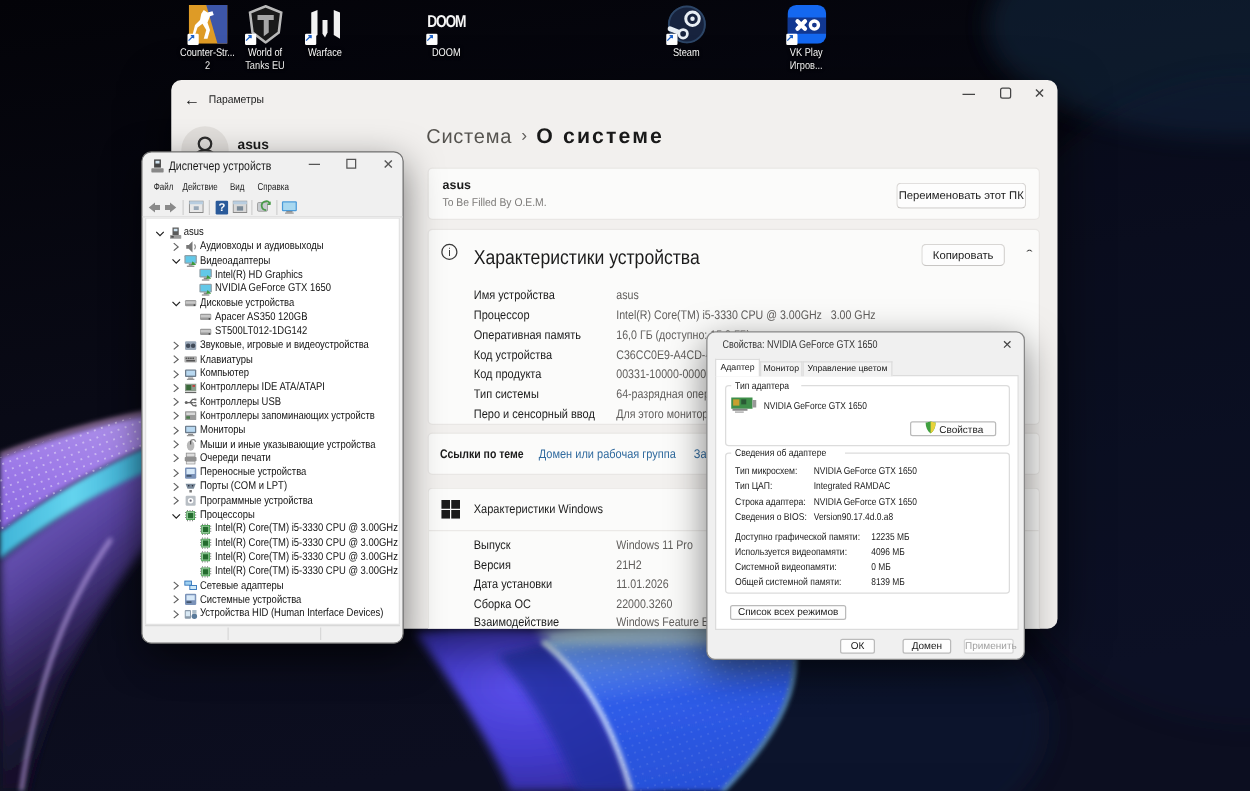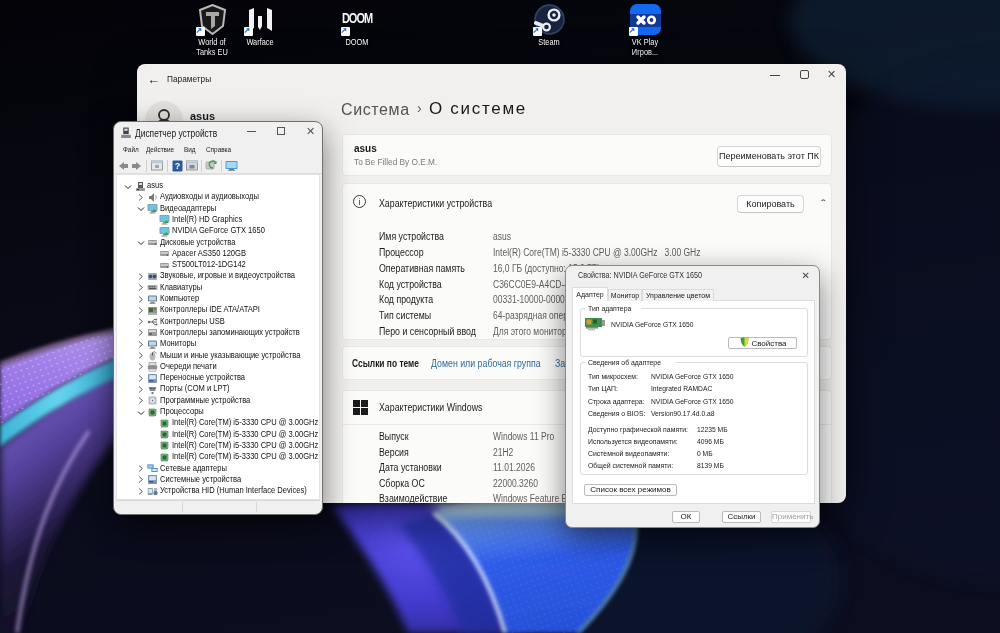--- a/index.html
+++ b/index.html
@@ -107,20 +107,31 @@
 
   <path d="M 437,512 C 500,500 570,498 633,507 C 645,550 615,595 578,633 L 506,633 C 488,580 465,540 433,514 Z" fill="url(#bluep)" filter="url(#b2)"></path>
   <path d="M 437,512 C 500,500 570,498 633,507 C 645,550 615,595 578,633 L 506,633 C 488,580 465,540 433,514 Z" fill="url(#dots)" opacity="0.22"></path>
 
   <path d="M 434,513 C 468,540 490,580 505,633" stroke="#eefafd" stroke-width="3" fill="none" opacity="1" filter="url(#b2)"></path>
   <path d="M 633,506 C 646,550 616,595 578,633" stroke="#8fd8f0" stroke-width="2.2" fill="none" opacity="0.9" filter="url(#b2)"></path>
   <path d="M 440,510 C 505,499 575,498 631,506" stroke="#b8e4f8" stroke-width="3.5" fill="none" opacity="0.8" filter="url(#b2)"></path>
   <ellipse cx="525" cy="507" rx="95" ry="9" fill="#cdeefb" opacity="0.75" filter="url(#b4)"></ellipse>
 </svg>
 
+<div class="dicon" style="left:128px">
+  <div class="ic">
+    <svg width="31" height="31" viewBox="0 0 31 31">
+          <rect width="31" height="31" fill="#de9b26"></rect>
+          <path d="M14,0 L31,0 L31,31 L23,31 Z" fill="#3d56a8"></path>
+          <path d="M12 4 l3 2 4 -1 1 3 -3 1 -2 5 2 6 -2 7 -3 0 2 -7 -3 -5 -4 3 -2 6 -2 0 2 -8 4 -4 1 -5 z" fill="#fff"></path>
+        </svg>
+    <div class="sc"></div>
+  </div>
+  <div class="lbl">Counter-Str...<br>2</div>
+</div>
 <div class="dicon" style="left:174px">
   <div class="ic">
     <svg width="31" height="31" viewBox="0 0 31 31">
           <path d="M15.5,1 L28,6 L26,22 L15.5,30 L5,22 L3,6 Z" fill="#1a1a1a" stroke="#b9b9b9" stroke-width="2"></path>
           <path d="M9,8 h13 v4 h-4 v10 l-4,3 v-13 h-5 z" fill="#a8a8a8"></path>
         </svg>
     <div class="sc"></div>
   </div>
   <div class="lbl">World of<br>Tanks EU</div>
 </div>
@@ -177,32 +188,32 @@
   <div class="abs" style="left:30px;top:10px;font-size:9px;color:#1a1a1a"><span class="sx92">Параметры</span></div>
   <div class="abs" style="left:8px;top:37px;width:38px;height:38px;border-radius:50%;background:#e2dfdc"></div>
   <svg class="abs" style="left:16px;top:43px" width="22" height="22" viewBox="0 0 22 22">
         <circle cx="11" cy="8" r="5" fill="none" stroke="#2d2d2d" stroke-width="1.8"></circle>
         <path d="M2,21 a9,8 0 0 1 18,0" fill="none" stroke="#2d2d2d" stroke-width="1.8"></path>
       </svg>
   <div class="abs" style="left:53px;top:46px;font-size:11px;font-weight:bold;color:#1a1a1a">asus</div>
 
   <div class="abs" style="left:204px;top:37px;font-size:16px;letter-spacing:0.6px;color:#55534f">Система</div>
   <div class="abs" style="left:280px;top:36px;font-size:14px;color:#5f5d5b">›</div>
-  <div class="abs" style="left:292px;top:35px;font-size:17px;letter-spacing:1.7px;font-weight:normal;color:#191919">О системе</div>
+  <div class="abs" style="left:292px;top:35px;font-size:17px;letter-spacing:1.7px;font-weight:bold;color:#191919">О системе</div>
 
   <div class="card" style="left:205px;top:70px;height:42px">
     <div class="abs" style="left:11px;top:8px;font-size:10px;font-weight:bold;color:#1b1b1b">asus</div>
     <div class="abs" style="left:11px;top:22px;font-size:9px;color:#7c7a78"><span class="sx92">To Be Filled By O.E.M.</span></div>
     <div class="btn" style="right:10px;top:11px;width:104px;height:21px;font-size:9px;white-space:nowrap">Переименовать этот ПК</div>
   </div>
 
   <div class="card" style="left:205px;top:119px;height:157px">
     <div class="abs" style="left:10px;top:11px;width:13px;height:13px;border:1.2px solid #3a3a3a;border-radius:50%"></div>
     <div class="abs" style="left:15.5px;top:13px;font-size:9px;color:#3a3a3a">i</div>
-    <div class="abs" style="left:36px;top:14px;font-size:10px;color:#1b1b1b"><span class="sx88">Характеристики устройства</span></div>
+    <div class="abs" style="left:36px;top:14px;font-size:16px;color:#1b1b1b"><span class="sx88">Характеристики устройства</span></div>
     <div class="btn" style="right:27px;top:11px;width:67px;height:18px;font-size:9px;line-height:16px">Копировать</div>
     <div class="abs" style="right:6px;top:14px;font-size:9px;color:#333;transform:scaleX(1.6)">ˆ</div>
     <div class="row" style="top:47px"><span class="rl">Имя устройства</span><span class="rv">asus</span></div>
     <div class="row" style="top:63px"><span class="rl">Процессор</span><span class="rv">Intel(R) Core(TM) i5-3330 CPU @ 3.00GHz&nbsp;&nbsp;&nbsp;3.00 GHz</span></div>
     <div class="row" style="top:79px"><span class="rl">Оперативная память</span><span class="rv">16,0 ГБ (доступно: 15,9 ГБ)</span></div>
     <div class="row" style="top:95px"><span class="rl">Код устройства</span><span class="rv">C36CC0E9-A4CD-4B52-B9E9</span></div>
     <div class="row" style="top:110px"><span class="rl">Код продукта</span><span class="rv">00331-10000-00001-AA999</span></div>
     <div class="row" style="top:126px"><span class="rl">Тип системы</span><span class="rv">64-разрядная операционная</span></div>
     <div class="row" style="top:142px"><span class="rl">Перо и сенсорный ввод</span><span class="rv">Для этого монитора недосту</span></div>
   </div>
@@ -668,17 +679,17 @@
   <div class="drow" style="top:118px"><span>Тип ЦАП:</span><span class="dv1">Integrated RAMDAC</span></div>
   <div class="drow" style="top:131px"><span>Строка адаптера:</span><span class="dv1">NVIDIA GeForce GTX 1650</span></div>
   <div class="drow" style="top:143px"><span>Сведения о BIOS:</span><span class="dv1">Version90.17.4d.0.a8</span></div>
   <div class="drow" style="top:159px"><span>Доступно графической памяти:</span><span class="dv2">12235 МБ</span></div>
   <div class="drow" style="top:171px"><span>Используется видеопамяти:</span><span class="dv2">4096 МБ</span></div>
   <div class="drow" style="top:183px"><span>Системной видеопамяти:</span><span class="dv2">0 МБ</span></div>
   <div class="drow" style="top:195px"><span>Общей системной памяти:</span><span class="dv2">8139 МБ</span></div>
   <div class="wbtn" style="left:18px;top:218px;width:93px;height:12px">Список всех режимов</div>
 
   <div class="wbtn" style="left:106px;top:245px;width:28px;height:12px">ОК</div>
-  <div class="wbtn" style="left:156px;top:245px;width:39px;height:12px">Ссылки</div>
+  <div class="wbtn" style="left:156px;top:245px;width:39px;height:12px">Домен</div>
   <div class="wbtn" style="left:205px;top:245px;width:40px;height:12px;color:#a0a0a0;border-color:#d5d5d5">Применить</div>
 </div>
 
 </div>
 
 </body></html>

